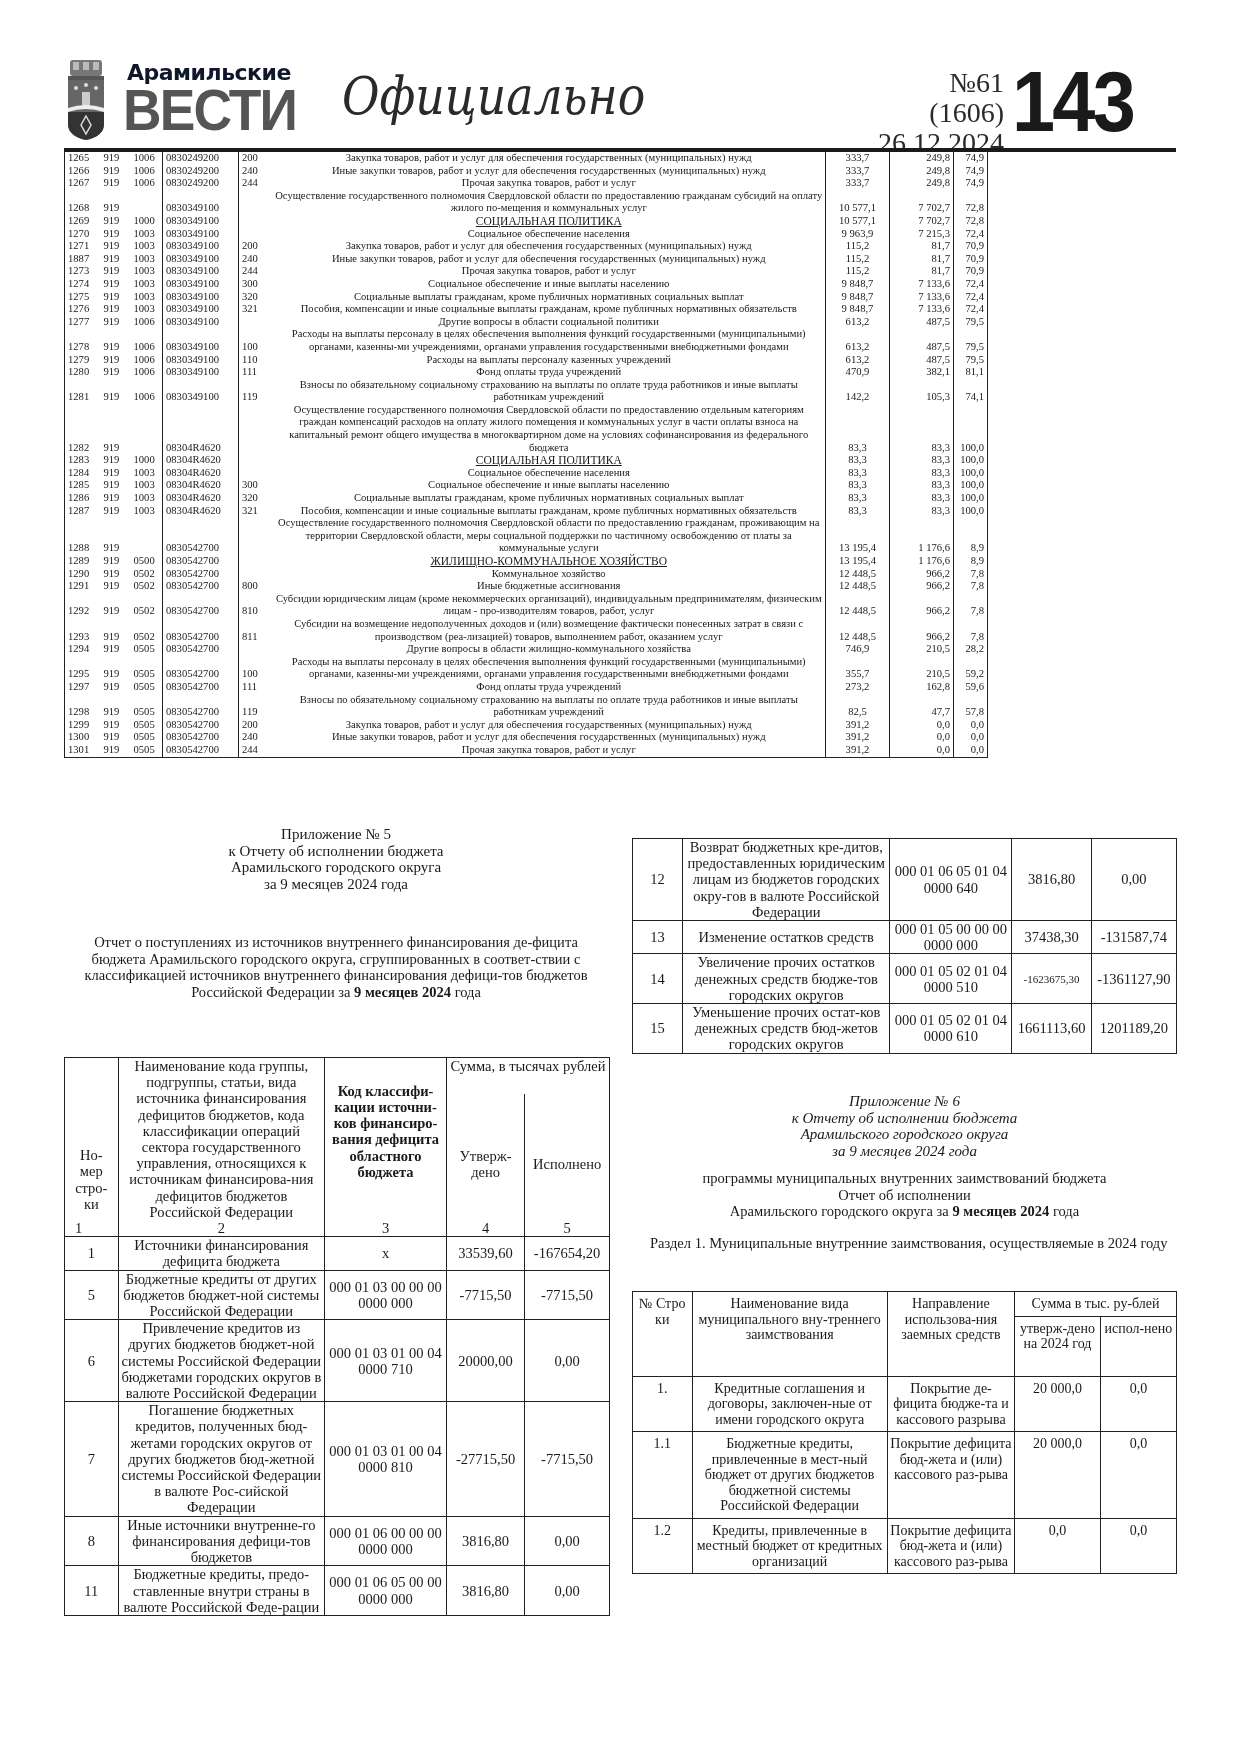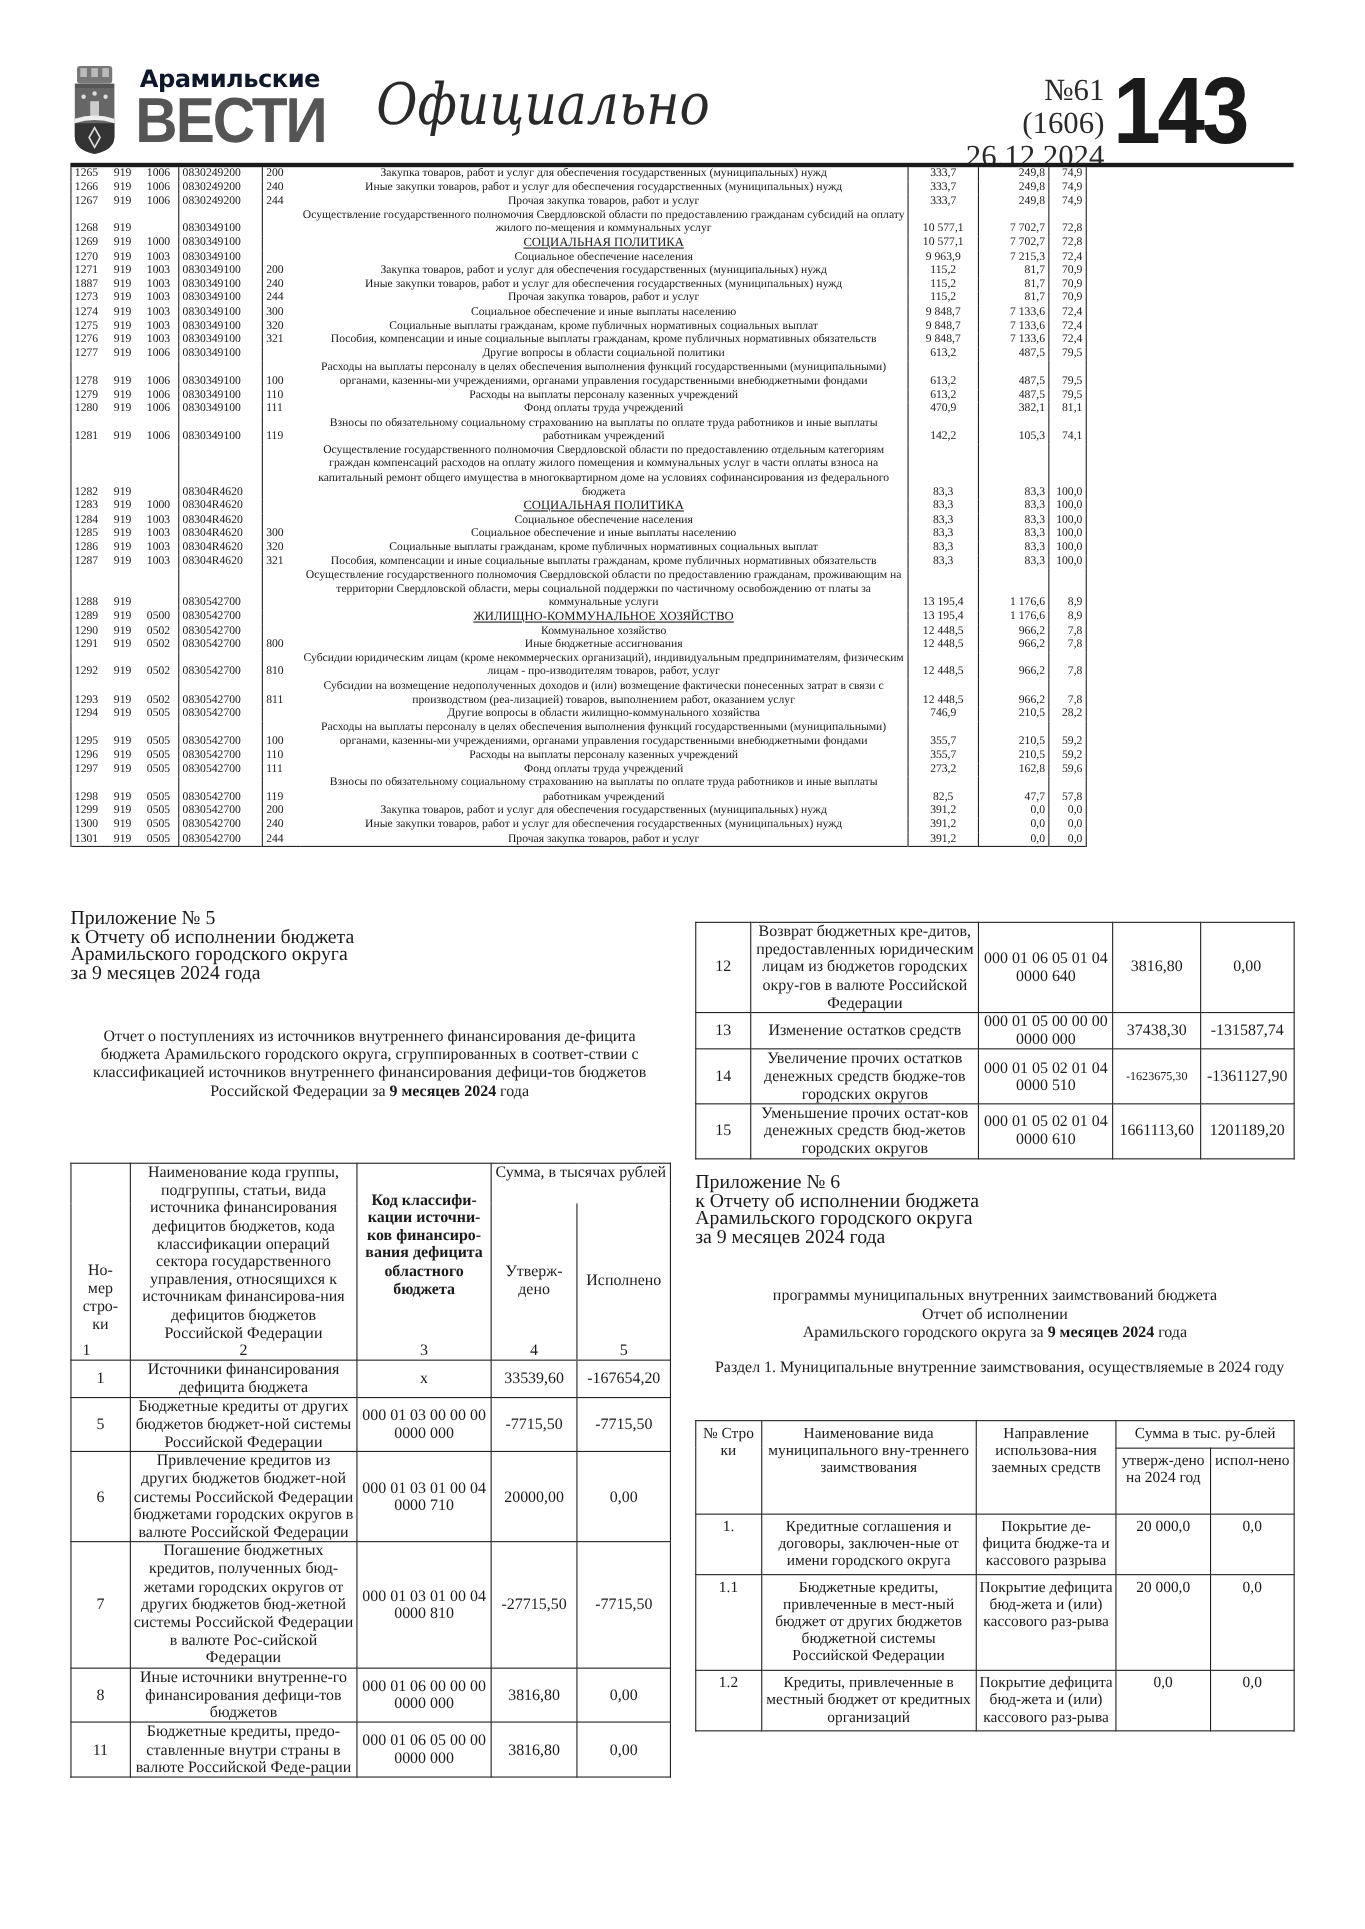--- a/index.html
+++ b/index.html
@@ -24,33 +24,33 @@
   .t-top td.b { width: 32px; }
   .t-top td.c { width: 76px; border-left: 1.5px solid #222; }
   .t-top td.d { width: 34px; border-left: 1.5px solid #222; }
   .t-top td.desc { text-align: center; white-space: normal; padding: 0 2px; }
   .t-top td.v1 { width: 64px; text-align: center; border-left: 1.5px solid #222; }
   .t-top td.v2 { width: 64px; text-align: right; border-left: 1.5px solid #222; }
   .t-top td.v3 { width: 34px; text-align: right; border-left: 1.5px solid #222; border-right: 1.5px solid #222; }
   .t-top td.desc.big { font-size: 11.5px; text-decoration: underline; }
 
   
-  .appx { position: absolute; text-align: left; font-size: 18px; line-height: 16.5px; }
+  .appx { position: absolute; text-align: center; font-size: 15px; line-height: 16.5px; }
   .appx5 { left: 64px; top: 826px; width: 544px; }
   .report5 { position: absolute; left: 64px; top: 934px; width: 544px; text-align: center; font-size: 14.5px; line-height: 16.5px; }
   .tbl { position: absolute; border-collapse: collapse; font-size: 14.5px; line-height: 16.2px; }
   .tbl td, .tbl th { border: 1.3px solid #222; text-align: center; padding: 0 2px; font-weight: normal; }
   .t5 { left: 64px; top: 1057px; width: 546px; }
   .t5 .hd td { vertical-align: middle; }
 
   .t5b { left: 632px; top: 838px; width: 545px; }
   .t5b td { vertical-align: middle; }
   .small-num { font-size: 11px; }
 
-  .appx6 { left: 632px; top: 1066px; width: 545px; }
+  .appx6 { left: 632px; top: 1093px; width: 545px; font-style: italic; }
   .report6 { position: absolute; left: 632px; top: 1170px; width: 545px; text-align: center; font-size: 14.5px; line-height: 16.5px; }
   .section1 { position: absolute; left: 632px; top: 1235px; width: 545px; font-size: 14.5px; line-height: 16.5px; text-indent: 18px; text-align: justify; }
   .t6 { left: 632px; top: 1291px; width: 545px; font-size: 14px; line-height: 15.5px; }
   .t6 td { vertical-align: top; padding-top: 4px; padding-bottom: 4px; }
 </style>
 </head>
 <body>
 
 <div class="masthead">
   <svg class="coat" viewBox="0 0 44 84">
@@ -411,31 +411,20 @@
         <td class="v2">210,5</td>
         <td class="v3">28,2</td>
       </tr>
       <tr>
         <td class="n">1295</td>
         <td class="a">919</td>
         <td class="b">0505</td>
         <td class="c">0830542700</td>
         <td class="d">100</td>
         <td class="desc">Расходы на выплаты персоналу в целях обеспечения выполнения функций государственными (муниципальными) органами, казенны-ми учреждениями, органами управления государственными внебюджетными фондами</td>
-        <td class="v1">355,7</td>
-        <td class="v2">210,5</td>
-        <td class="v3">59,2</td>
-      </tr>
-      <tr>
-        <td class="n">1296</td>
-        <td class="a">919</td>
-        <td class="b">0505</td>
-        <td class="c">0830542700</td>
-        <td class="d">110</td>
-        <td class="desc">Расходы на выплаты персоналу казенных учреждений</td>
         <td class="v1">355,7</td>
         <td class="v2">210,5</td>
         <td class="v3">59,2</td>
       </tr>
       <tr>
         <td class="n">1297</td>
         <td class="a">919</td>
         <td class="b">0505</td>
         <td class="c">0830542700</td>
         <td class="d">111</td>

